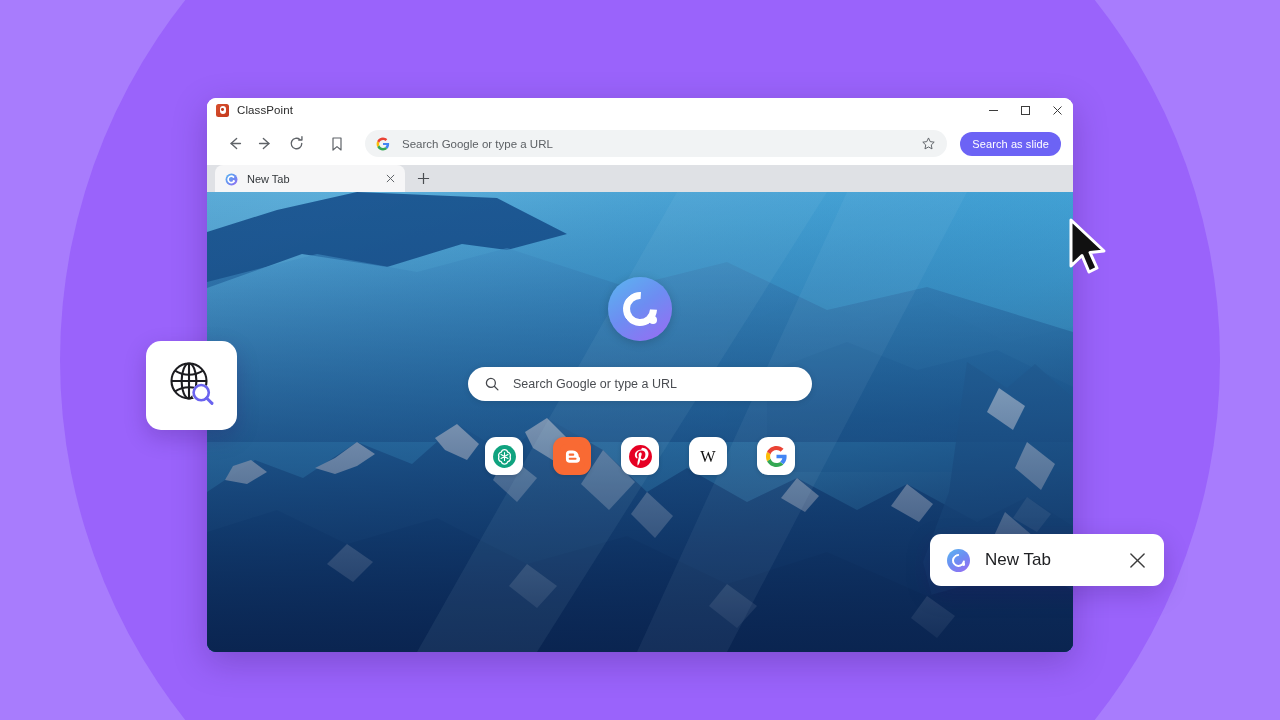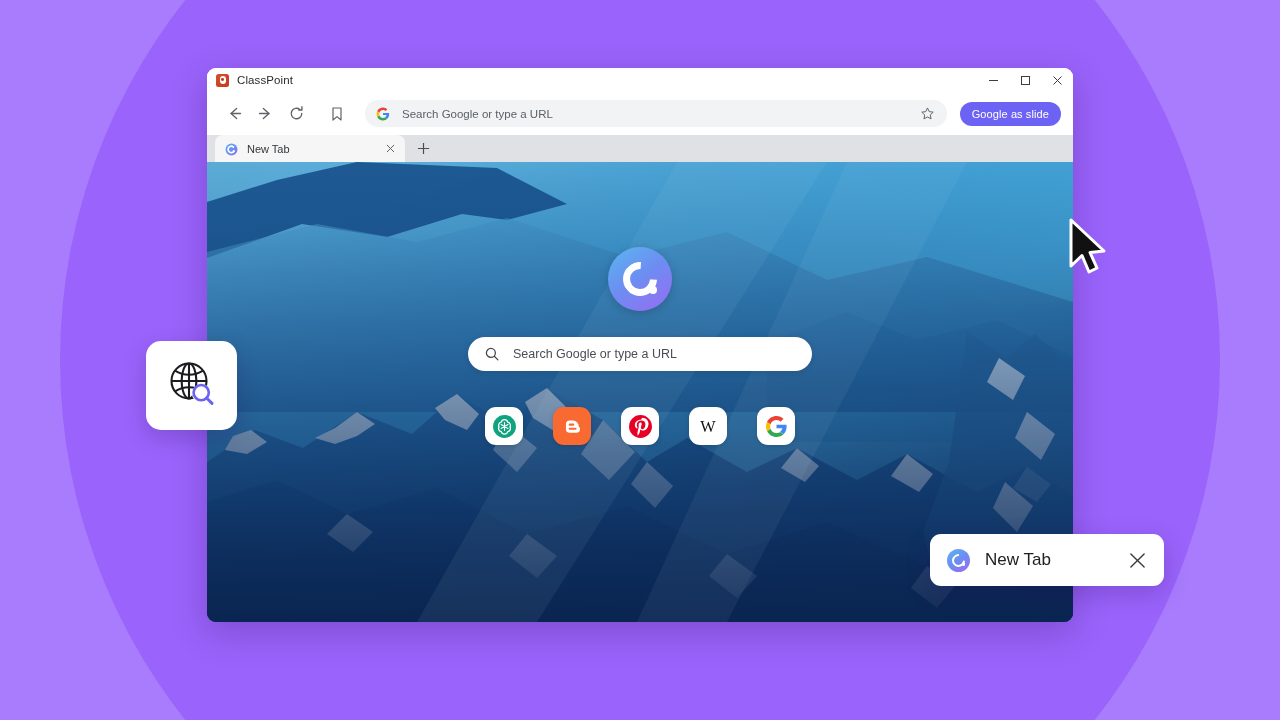--- a/index.html
+++ b/index.html
@@ -21,21 +21,21 @@
     left: 50%; top: 50%;
     transform: translate(-50%, -50%);
     width: 1160px; height: 1160px;
     border-radius: 50%;
     background: #9a63fb;
   }
 
   
   #browser-window {
     position: absolute;
-    left: 207px; top: 68px;
+    left: 207px; top: 98px;
     width: 866px; height: 554px;
     border-radius: 9px;
     background: #ffffff;
     overflow: hidden;
     box-shadow: 0 10px 34px rgba(45,10,90,.26);
   }
 
   
   .titlebar {
     position: relative;
@@ -347,21 +347,21 @@
           </svg>
         </span>
         <span class="omnibox-text">Search Google or type a URL</span>
         <span class="star-btn">
           <svg width="15" height="15" viewBox="0 0 20 20">
               <path d="M10 2.6 l2.3 4.9 5.3.7 -3.9 3.7 1 5.3 -4.7 -2.6 -4.7 2.6 1 -5.3 -3.9 -3.7 5.3 -.7 z" fill="none" stroke="#5f6368" stroke-width="1.3" stroke-linejoin="round"></path>
             </svg>
         </span>
       </div>
 
-      <button class="insert-slide-btn">Google as slide</button>
+      <button class="insert-slide-btn">Search as slide</button>
     </div>
 
     <div class="tabstrip">
       <div class="tab">
         <span class="tab-fav">
           <svg viewBox="0 0 24 24" width="13" height="13">
             <defs>
                 <linearGradient id="tabg" x1="0" y1="0" x2="1" y2="1">
               <stop offset="0%" stop-color="#5ab6f0"></stop>
                   <stop offset="55%" stop-color="#6d8df2"></stop>

